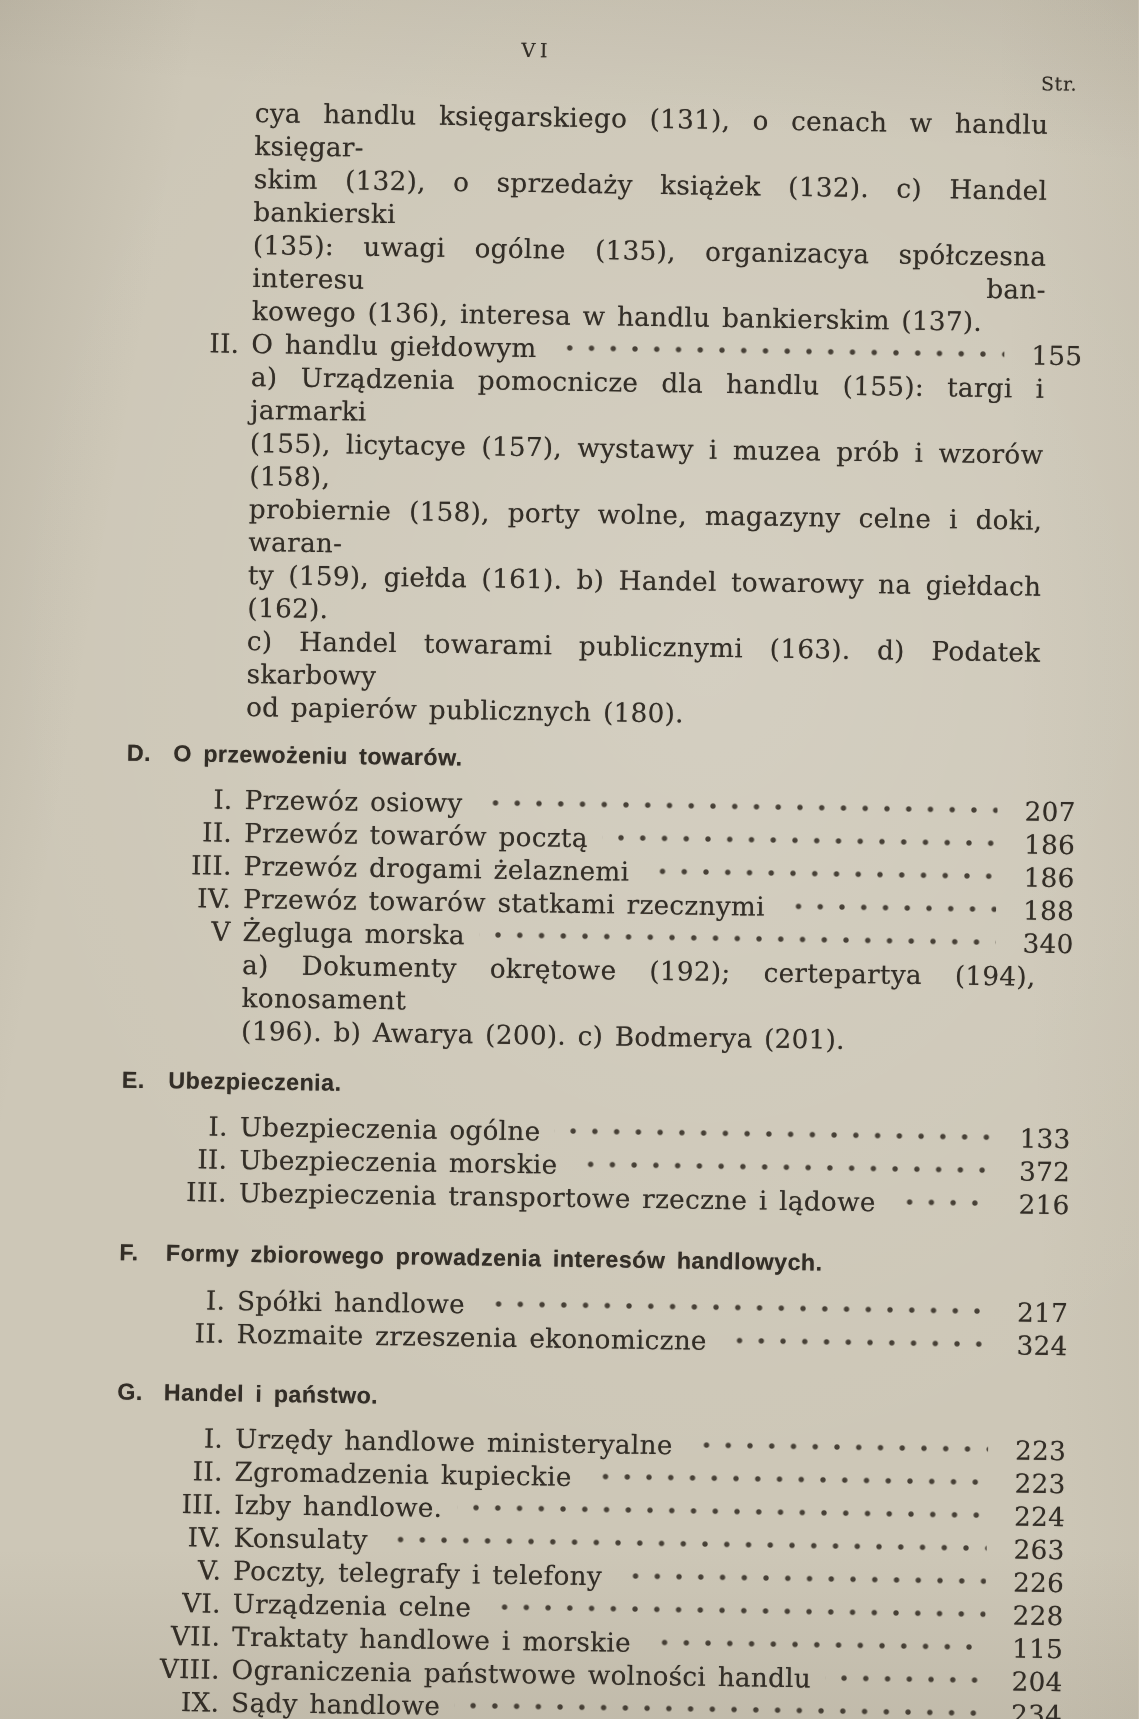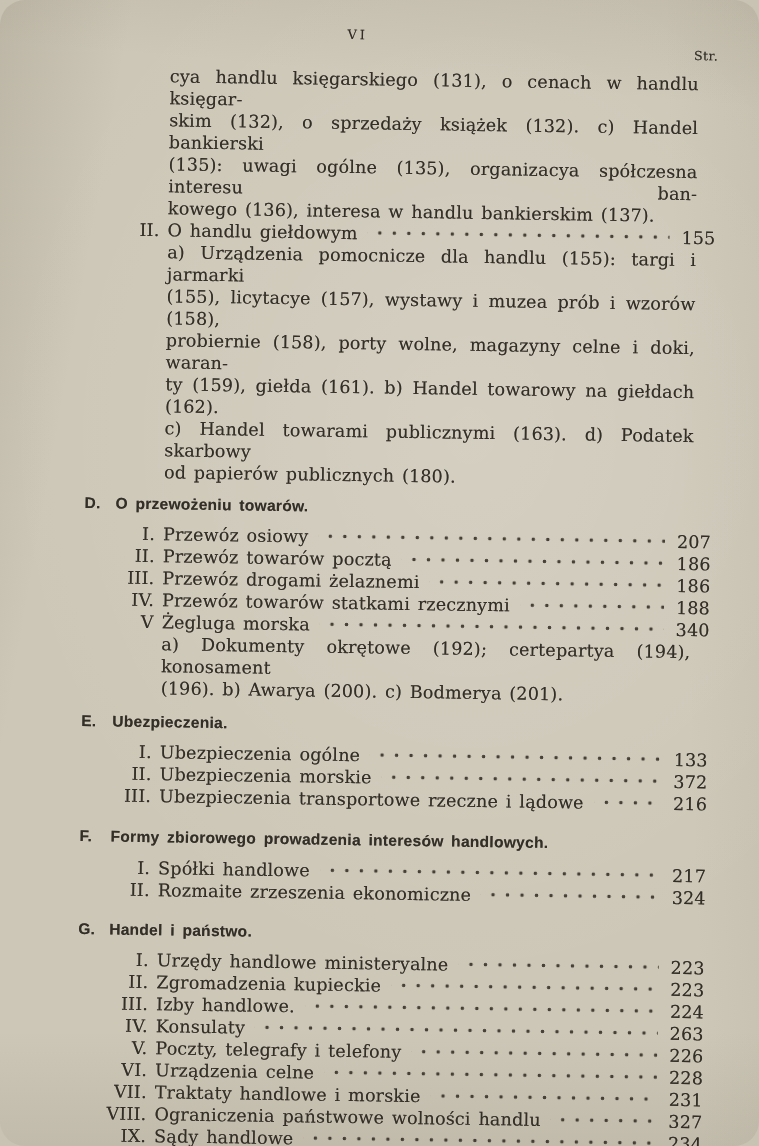--- a/index.html
+++ b/index.html
@@ -10,21 +10,20 @@
   }
   .sheet{
     position:absolute;inset:0;
     background-color:#cdc7b7;
     background-image:
       radial-gradient(90% 70% at 62% 38%, rgba(255,255,255,0.14), rgba(255,255,255,0) 70%),
       linear-gradient(100deg, rgba(90,80,62,0.14), rgba(90,80,62,0) 14%),
       linear-gradient(185deg, rgba(90,80,62,0.10), rgba(90,80,62,0) 9%),
       linear-gradient(0deg, rgba(90,80,62,0.10), rgba(90,80,62,0) 10%),
       linear-gradient(268deg, rgba(120,110,90,0.08), rgba(120,110,90,0) 12%);
-    border-radius: 25px;
   }
   .content{
     position:absolute;left:0;top:0;width:759px;
     transform:rotate(0.85deg);transform-origin:80px 0px;
     color:#332e27;
     text-shadow:0 0 0.5px rgba(51,46,39,0.55);
   }
   .folio{margin:24px 0 0 348px;font-size:13px;line-height:14px;letter-spacing:3px;}
   .colhead{margin-top:2px;padding-right:40px;text-align:right;font-size:12.5px;line-height:14px;letter-spacing:0.5px;}
   .para{margin-left:171px;width:529px;font-size:17.5px;line-height:22px;word-spacing:2px;letter-spacing:0.2px;}
@@ -38,21 +37,21 @@
   }
   .num{flex:none;width:63px;text-align:right;padding-right:8px;}
   .lbl{flex:none;white-space:pre;}
   .leader{
     flex:1 1 auto;align-self:baseline;height:13px;margin:0 6px 0 10px;min-width:20px;
     background-image:radial-gradient(circle, rgba(56,49,40,0.9) 1.45px, rgba(56,49,40,0) 2.1px);
     background-size:14.5px 13px;
     background-position:left 5px bottom 0px;
     background-repeat:repeat-x;
   }
-  .pg{flex:none;width:46px;text-align:center;}
+  .pg{flex:none;width:46px;text-align:right;}
   .sec-head{
     display:flex;padding-left:92px;
     font-family:"Liberation Sans","DejaVu Sans",sans-serif;font-weight:700;
     font-size:15.5px;line-height:20px;letter-spacing:0.3px;word-spacing:3px;
   }
   .sec-letter{flex:none;width:31px;}
   .sec-d{margin-top:11px;margin-bottom:9px;}
   .sec-e{margin-top:13px;margin-bottom:9px;}
   .sec-f{margin-top:20px;margin-bottom:10px;}
   .sec-g{margin-top:19px;margin-bottom:9px;}
@@ -205,27 +204,27 @@
     <div class="entry">
       <span class="num">VI.</span>
       <span class="lbl">Urządzenia celne</span>
       <span class="leader"></span>
       <span class="pg">228</span>
     </div>
     <div class="entry">
       <span class="num">VII.</span>
       <span class="lbl">Traktaty handlowe i morskie</span>
       <span class="leader"></span>
-      <span class="pg">231</span>
+      <span class="pg">115</span>
     </div>
     <div class="entry">
       <span class="num">VIII.</span>
       <span class="lbl">Ograniczenia państwowe wolności handlu</span>
       <span class="leader"></span>
-      <span class="pg">327</span>
+      <span class="pg">204</span>
     </div>
     <div class="entry">
       <span class="num">IX.</span>
       <span class="lbl">Sądy handlowe</span>
       <span class="leader"></span>
       <span class="pg">234</span>
     </div>
     <div class="entry">
       
       

